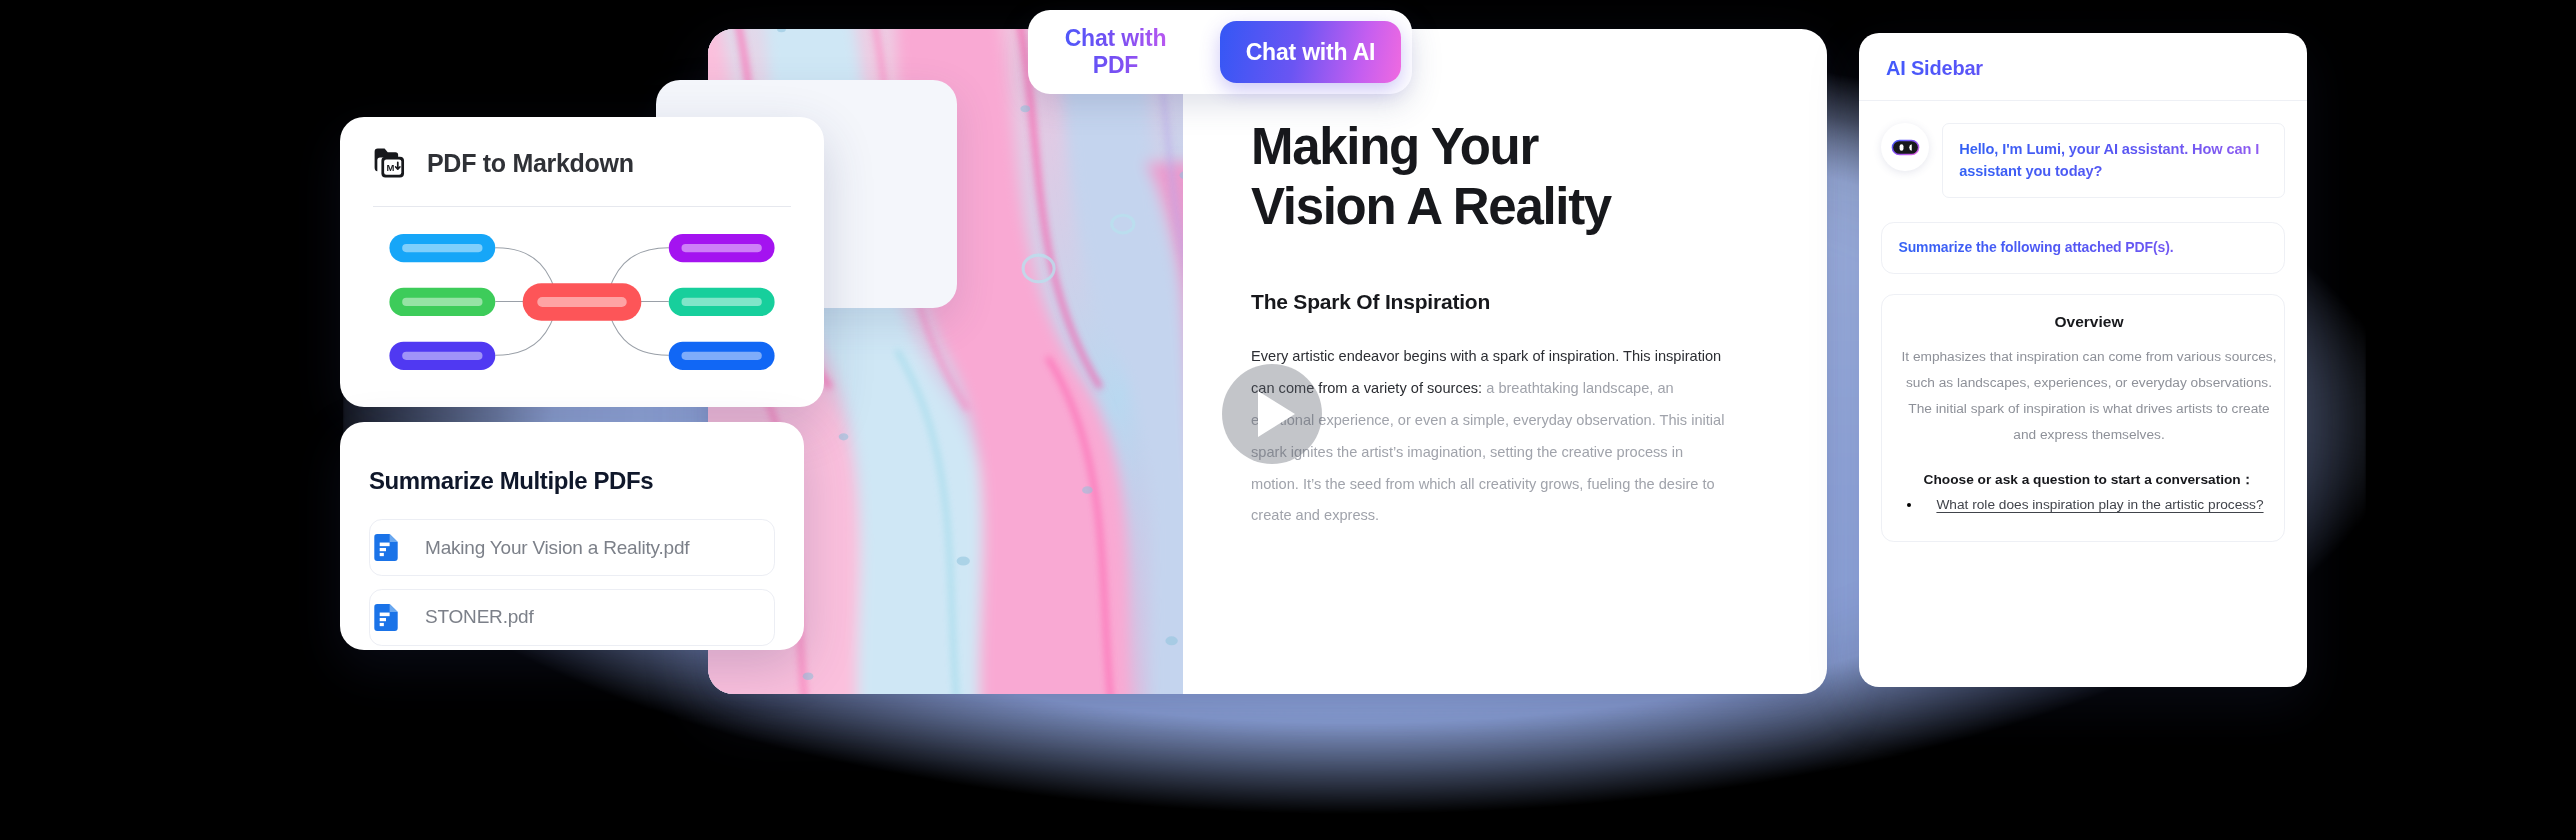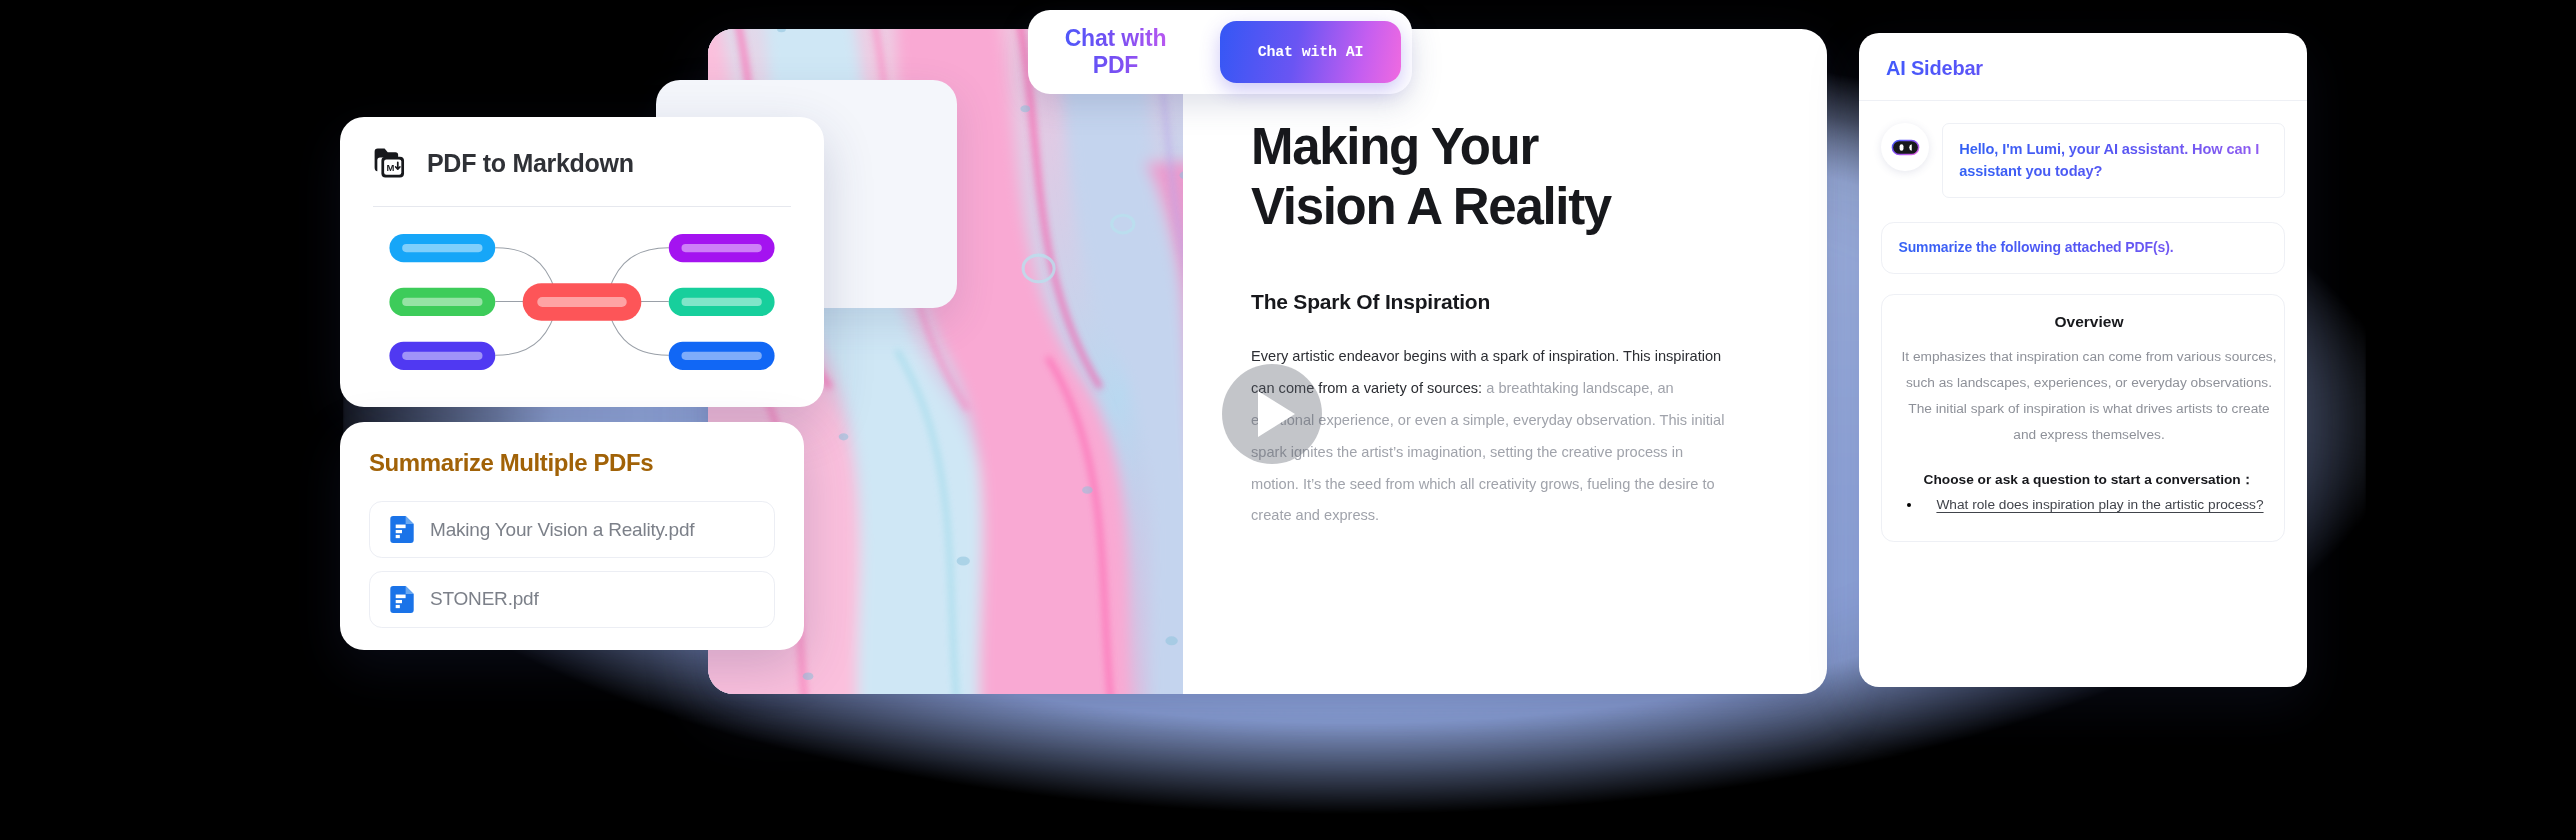--- a/index.html
+++ b/index.html
@@ -42,45 +42,45 @@
   
   #chat-toggle{position:absolute;left:1028px;top:10px;width:384px;height:84px;
     background:#fff;border-radius:22px;z-index:30;display:flex;align-items:center;
     padding:0 11px;box-sizing:border-box;
     box-shadow:0 11px 31px rgba(60,70,120,.17);gap:28px;}
   #tab-chat-pdf{flex:1;text-align:center;font-size:23px;font-weight:700;letter-spacing:-0.2px;
     background:linear-gradient(90deg,#3a5bfd 0%,#7a4ff2 52%,#d95cf0 100%);
     -webkit-background-clip:text;background-clip:text;color:transparent;cursor:pointer;}
   #tab-chat-ai{width:181px;height:62px;border-radius:16.4px;border:0;cursor:pointer;
     background:linear-gradient(100deg,#3457f5 0%,#6a55f3 42%,#c45ef0 78%,#f06ae0 100%);
-    color:#fff;font-size:15px;font-weight:700;letter-spacing:-0.2px;
-    font-family:Liberation Mono, monospace;
+    color:#fff;font-size:23px;font-weight:700;letter-spacing:-0.2px;
+    font-family:Liberation Sans, sans-serif;
     box-shadow:0 7.3px 20px rgba(90,70,230,.30);}
 
   
   #ghost-card{position:absolute;left:656px;top:80px;width:301px;height:228px;
     background:#f4f6fb;border-radius:24px;z-index:8;
     box-shadow:0 14.6px 40px rgba(60,70,120,.14);}
 
   
   #markdown-card{position:absolute;left:340px;top:117px;width:484px;height:290px;
     background:#fff;border-radius:24px;z-index:12;padding:27px 31px;box-sizing:border-box;
     box-shadow:0 18px 51px rgba(45,55,105,.20);}
   .md-head{display:flex;align-items:center;gap:18px;padding-bottom:24px;}
   .md-title{font-size:25px;font-weight:600;color:#2f3136;letter-spacing:-0.3px;}
   .md-divider{height:0.9px;background:#e6e8ee;margin:0 1.8px;}
   #mindmap{margin-top:16.4px;}
 
   
   #summarize-card{position:absolute;left:340px;top:422px;width:464px;height:228px;
     background:#fff;border-radius:24px;z-index:14;padding:27px 29px;box-sizing:border-box;
     box-shadow:0 18px 51px rgba(45,55,105,.20);}
-  #summarize-title{font-size:24px;font-weight:700;color:#a16207;letter-spacing:-0.4px;margin:0 0 24px 0;}
-  .file-row{display:flex;align-items:center;gap:16px;height:57px;
-    border:0.9px solid #eceef4;border-radius:12.8px;padding:0 20px;box-sizing:border-box;
+  #summarize-title{font-size:24px;font-weight:700;color:#0f172a;letter-spacing:-0.4px;margin:18px 0 24px 0;}
+  .file-row{display:flex;align-items:center;gap:27px;height:57px;
+    border:0.9px solid #eceef4;border-radius:12.8px;padding:0 4px;box-sizing:border-box;
     margin-bottom:12.8px;cursor:pointer;}
   .file-name{font-size:19px;color:#7c8089;letter-spacing:-0.2px;}
 
   
   #ai-sidebar{position:absolute;left:1859px;top:33px;width:448px;height:654px;
     background:#fff;border-radius:20px;z-index:20;box-sizing:border-box;
     box-shadow:0 18px 51px rgba(45,55,105,.18);display:flex;flex-direction:column;}
   #sidebar-title{padding:24px 27px 20px 27px;font-size:20px;font-weight:700;letter-spacing:-0.2px;
     border-bottom:0.9px solid #eef0f5;
     background:linear-gradient(90deg,#3a5bfd 0%,#7a4ff2 48%,#d95cf0 100%);

